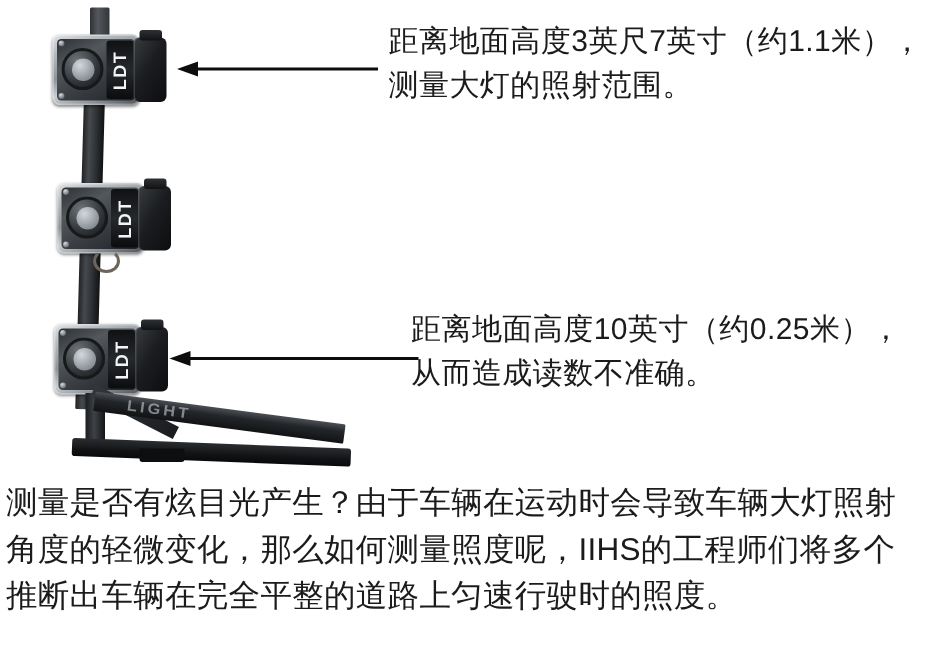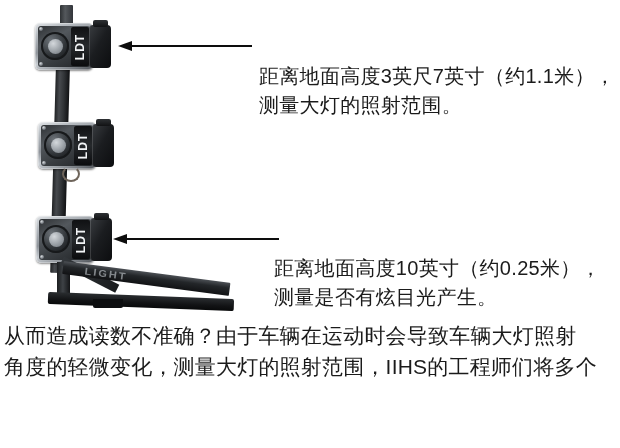--- a/index.html
+++ b/index.html
@@ -206,21 +206,20 @@
   #arrow-bottom { left: 113px; top: 234px; width: 166px; }
 
   
   .callout {
     position: absolute;
     font-size: 20px;
     line-height: 29px;
     color: #1b1b1b;
     letter-spacing: .3px;
     white-space: nowrap;
-    margin-top: 48px;
   }
   #callout-top    { left: 259px; top: 14px; }
   #callout-bottom { left: 274px; top: 206px; }
   .callout .line { display: block; }
 
   
   #paragraph {
     position: absolute;
     left: 4px;
     top: 320px;
@@ -304,19 +303,20 @@
   <div class="shaft"></div>
 </div>
 
 <div class="callout" id="callout-top">
   <span class="line">距离地面高度3英尺7英寸（约1.1米），</span>
   <span class="line">测量大灯的照射范围。</span>
 </div>
 
 <div class="callout" id="callout-bottom">
   <span class="line">距离地面高度10英寸（约0.25米），</span>
-  <span class="line">测量是否有炫目光产生。</span>
+  <span class="line">从而造成读数不准确。</span>
 </div>
 
 <div id="paragraph">
-  <span class="line">从而造成读数不准确？由于车辆在运动时会导致车辆大灯照射</span>
-  <span class="line">角度的轻微变化，测量大灯的照射范围，IIHS的工程师们将多个</span>
+  <span class="line">测量是否有炫目光产生？由于车辆在运动时会导致车辆大灯照射</span>
+  <span class="line">角度的轻微变化，那么如何测量照度呢，IIHS的工程师们将多个</span>
+  <span class="line">推断出车辆在完全平整的道路上匀速行驶时的照度。</span>
 </div>
 
 </body></html>

